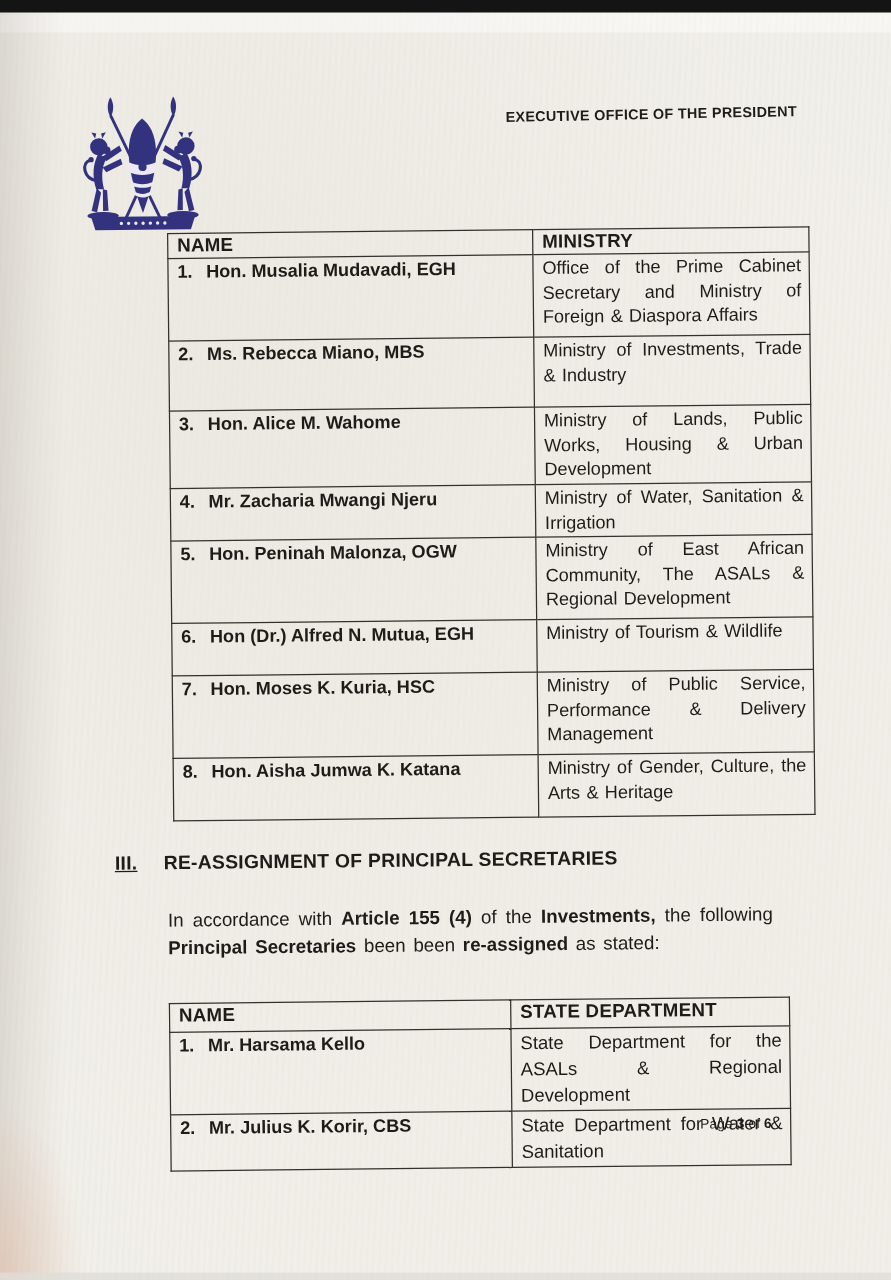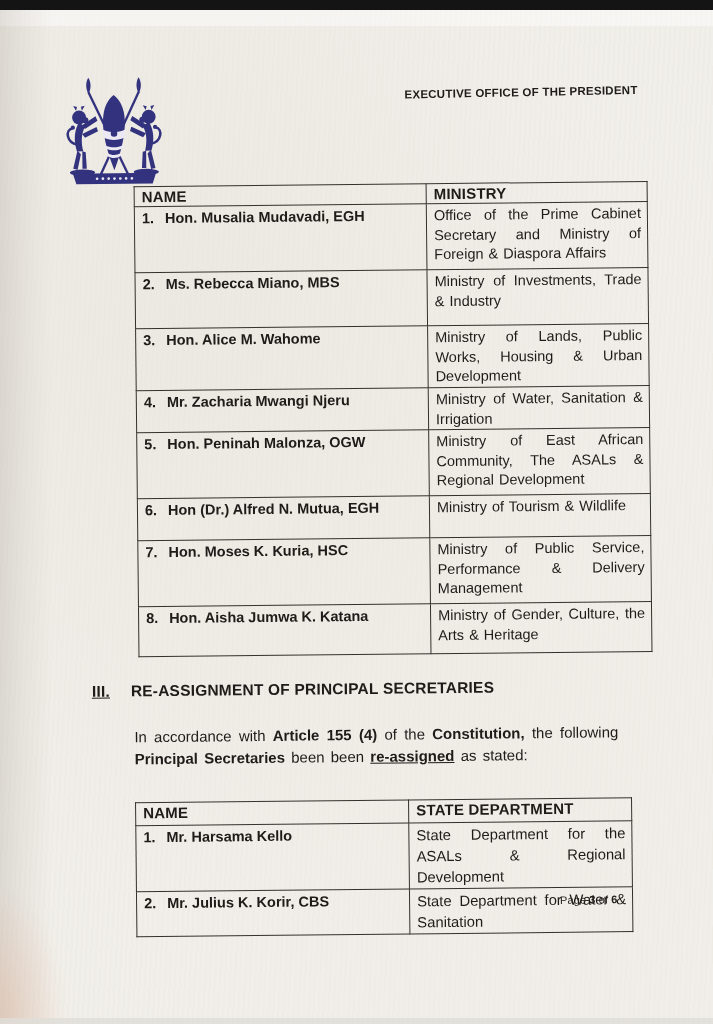--- a/index.html
+++ b/index.html
@@ -61,21 +61,21 @@
   .ps .min-cell { font-size: 14.8px; line-height: 21px; word-spacing: 2px; }
 
   
   .sec-head { position: absolute; left: 90px; top: 680px; font-size: 15.5px; font-weight: bold; letter-spacing: .2px; }
   .sec-head .roman { display: inline-block; width: 39px; text-decoration: underline; }
   .body-text {
     position: absolute; left: 132px; top: 724px; width: 484px;
     font-size: 15px; line-height: 21.5px; text-align: justify; word-spacing: 2px;
   }
   .b { font-weight: bold; }
-  .u { text-decoration: underline; }
+  .u { }
 
   
   .footer { position: absolute; left: 556px; top: 896px; font-size: 11px; letter-spacing: .1px; }
 </style>
 </head>
 <body>
 
 <div class="page">
   <div class="top-bar"></div>
   <div class="top-glare"></div>
@@ -171,21 +171,21 @@
         <td class="name-cell"><span class="num">8.</span><span>Hon. Aisha Jumwa K. Katana</span></td>
         <td class="min-cell">Ministry of Gender, Culture, the Arts &amp; Heritage</td>
       </tr>
     </tbody>
       </table>
 
     <div class="sec-head">
       <span class="roman">III.</span><span>RE-ASSIGNMENT OF PRINCIPAL SECRETARIES</span>
     </div>
 
-    <p class="body-text"><span>In accordance with </span><span class="b">Article 155 (4)</span><span> of the </span><span class="b">Constitution,</span><span> the following </span><span class="b">Principal Secretaries</span><span> been been </span><span class="b u">re-assigned</span><span> as stated:</span></p>
+    <p class="body-text"><span>In accordance with </span><span class="b">Article 155 (4)</span><span> of the </span><span class="b">Investments,</span><span> the following </span><span class="b">Principal Secretaries</span><span> been been </span><span class="b u">re-assigned</span><span> as stated:</span></p>
 
     <table class="doc-table ps">
       <colgroup>
           <col class="c1">
           <col class="c2">
         </colgroup>
       <tbody>
           <tr class="hrow">
         <th>NAME</th>
         <th>STATE DEPARTMENT</th>

